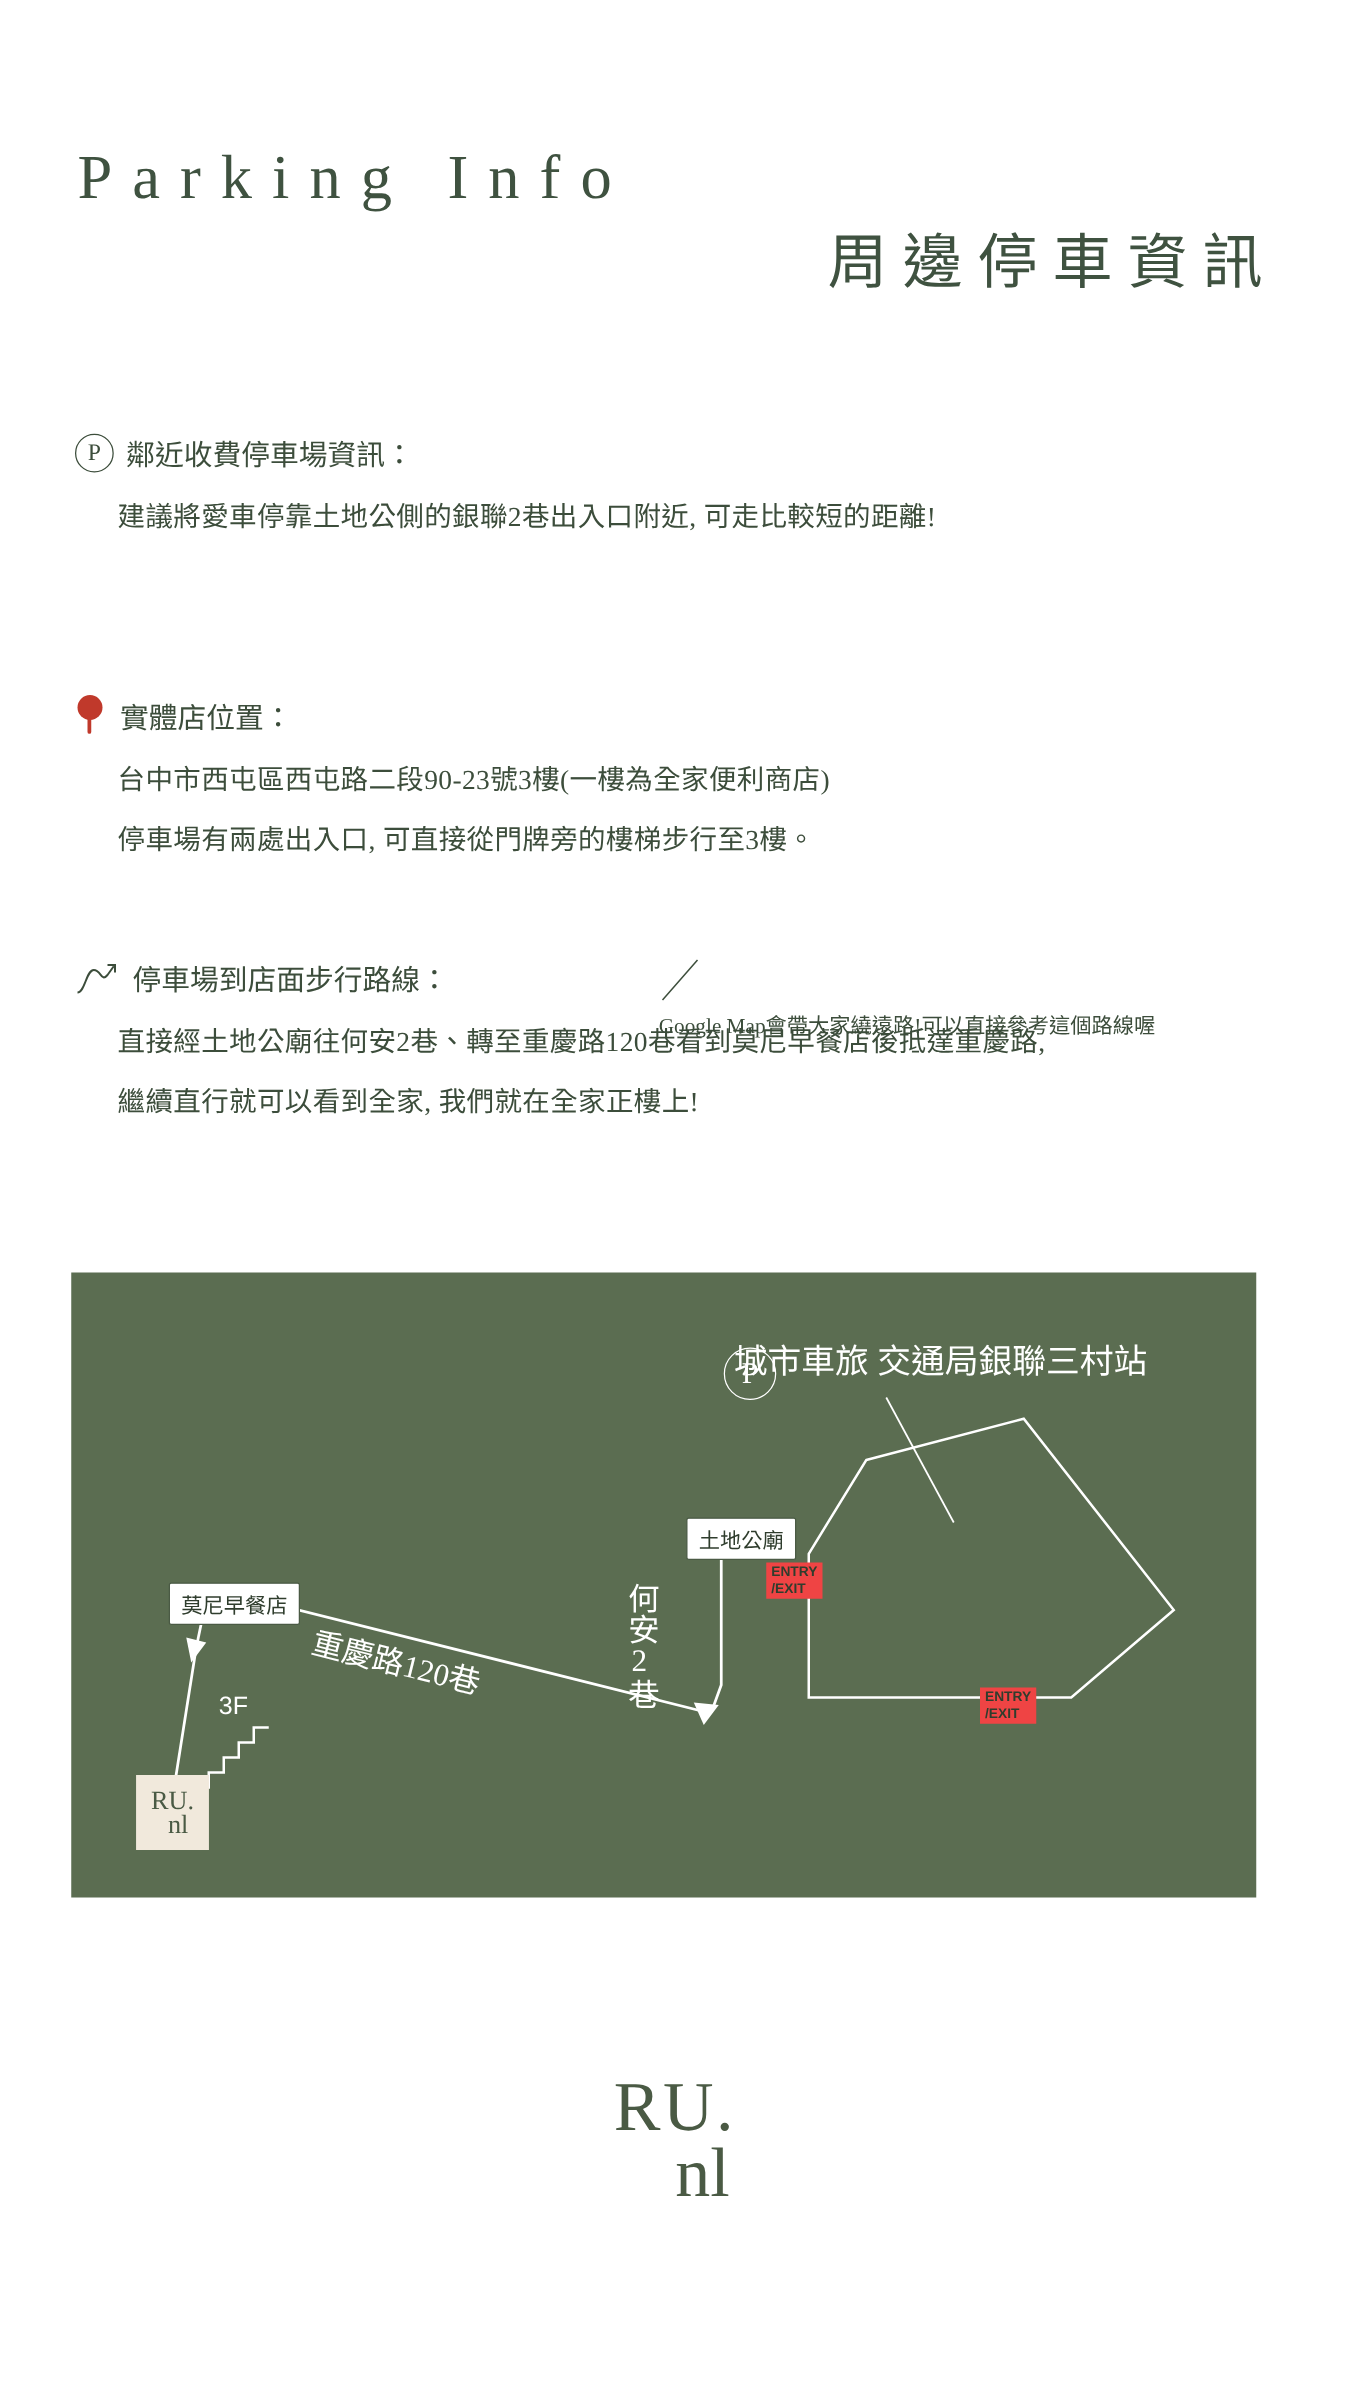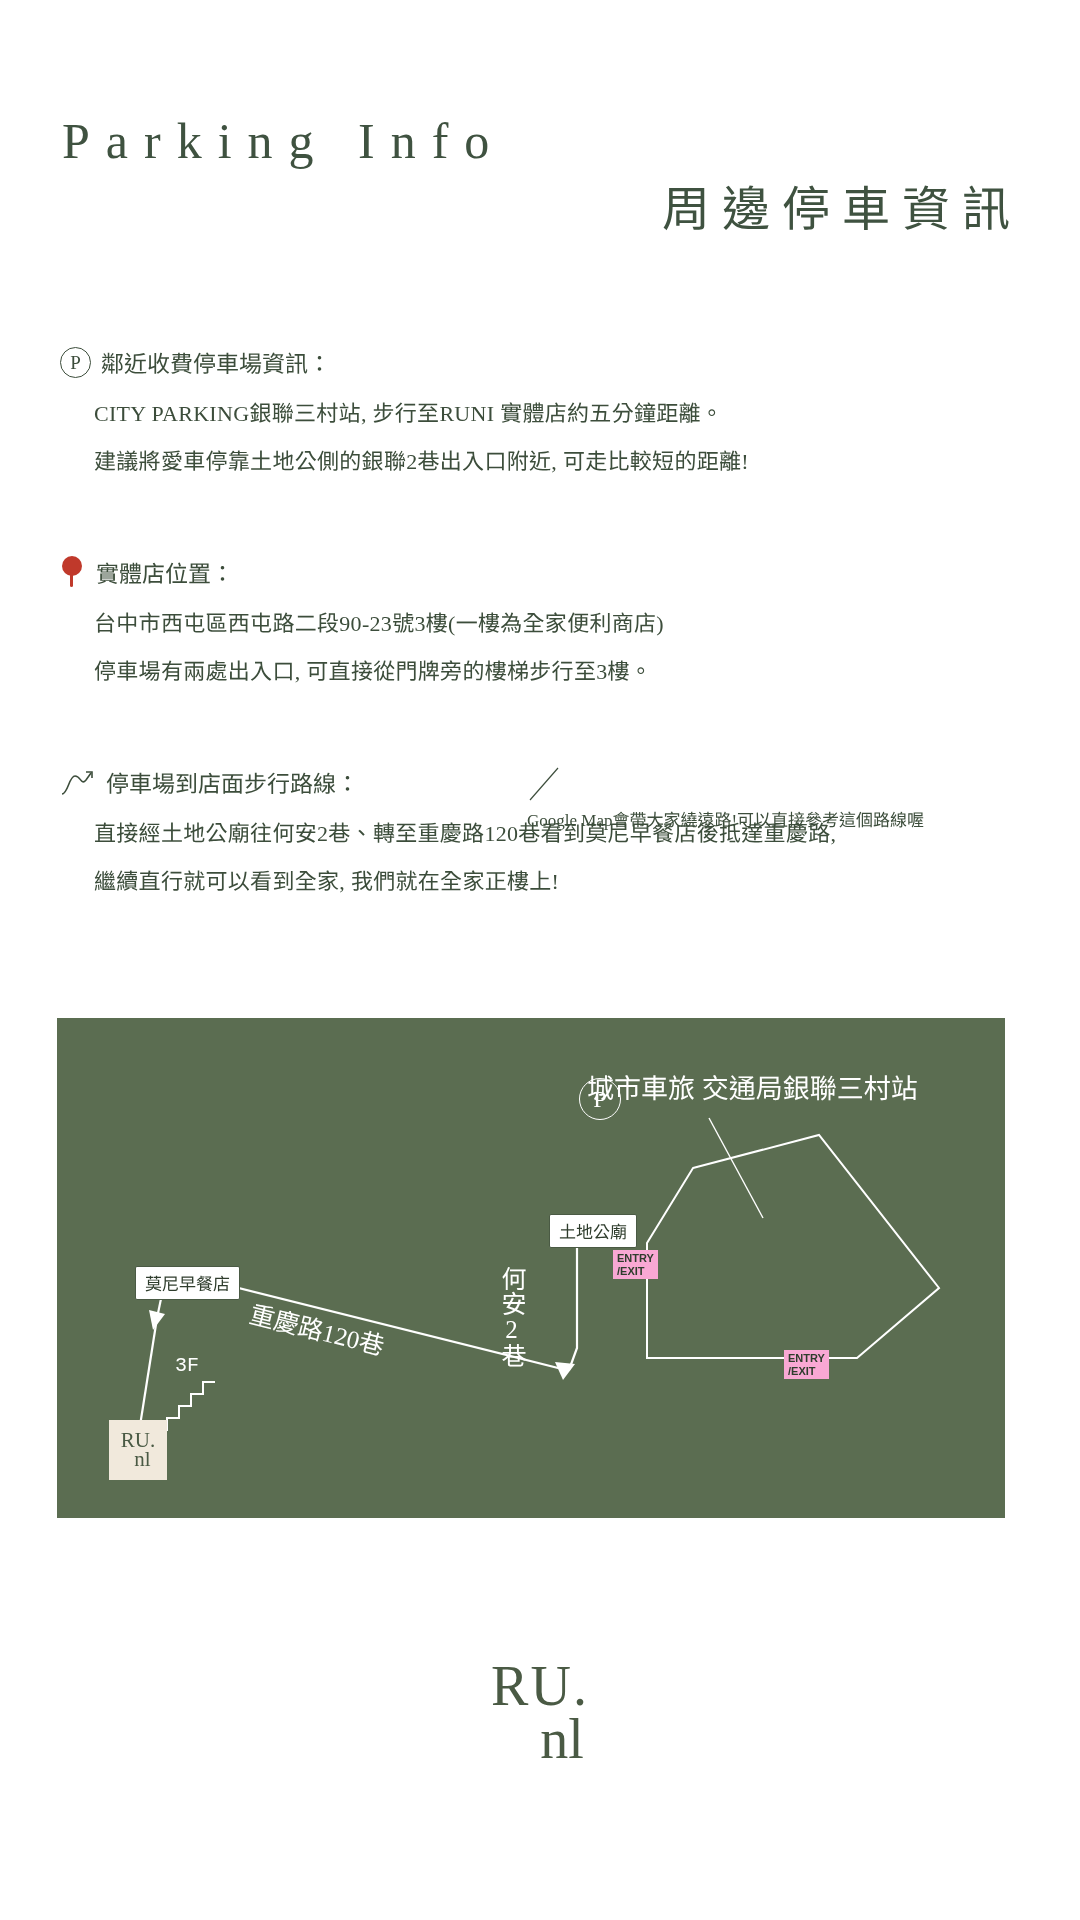--- a/index.html
+++ b/index.html
@@ -160,41 +160,41 @@
     background: #ffffff;
     border: 1.2px solid #4a5a44;
     color: #2f3d2d;
     font-size: 17px;
     padding: 3px 9px 4px;
     white-space: nowrap;
     border-radius: 2px;
   }
   .tag-sm {
     position: absolute;
-    background: #f9a8d4;
+    background: #ef4444;
     color: #2f3d2d;
     font-size: 11px;
     line-height: 1.15;
     padding: 2px 4px;
     text-align: left;
     font-family: "Liberation Sans", sans-serif;
     font-weight: bold;
     white-space: nowrap;
   }
   .road-label {
     position: absolute;
     color: #ffffff;
     font-size: 25px;
     white-space: nowrap;
   }
   .floor-label {
     position: absolute;
     color: #ffffff;
     font-size: 20px;
-    font-family: Liberation Mono, monospace;
+    font-family: Liberation Sans, sans-serif;
   }
   .store-box {
     position: absolute;
     background: #f1e9dc;
     border: 1px solid #f1e9dc;
     width: 56px;
     height: 58px;
     display: flex;
     align-items: center;
     justify-content: center;
@@ -237,23 +237,20 @@
 
 <div class="page">
 
   <div class="title-en">Parking Info</div>
   <div class="title-zh">周邊停車資訊</div>
 
   <div class="block" style="top:345px;">
     <div class="block-head">
       <span class="icon-p">P</span>
       <span>鄰近收費停車場資訊：</span>
-    </div>
-    <div class="line">
-      <span class="underline">CITY PARKING銀聯三村站, 步行至RUNI 實體店約五分鐘距離。</span>
     </div>
     <div class="line">建議將愛車停靠土地公側的銀聯2巷出入口附近, 可走比較短的距離!</div>
   </div>
 
   <div class="block" style="top:555px;">
     <div class="block-head">
       <span class="icon-pin">
         <span class="head"></span>
           <span class="tail"></span>
       </span>

